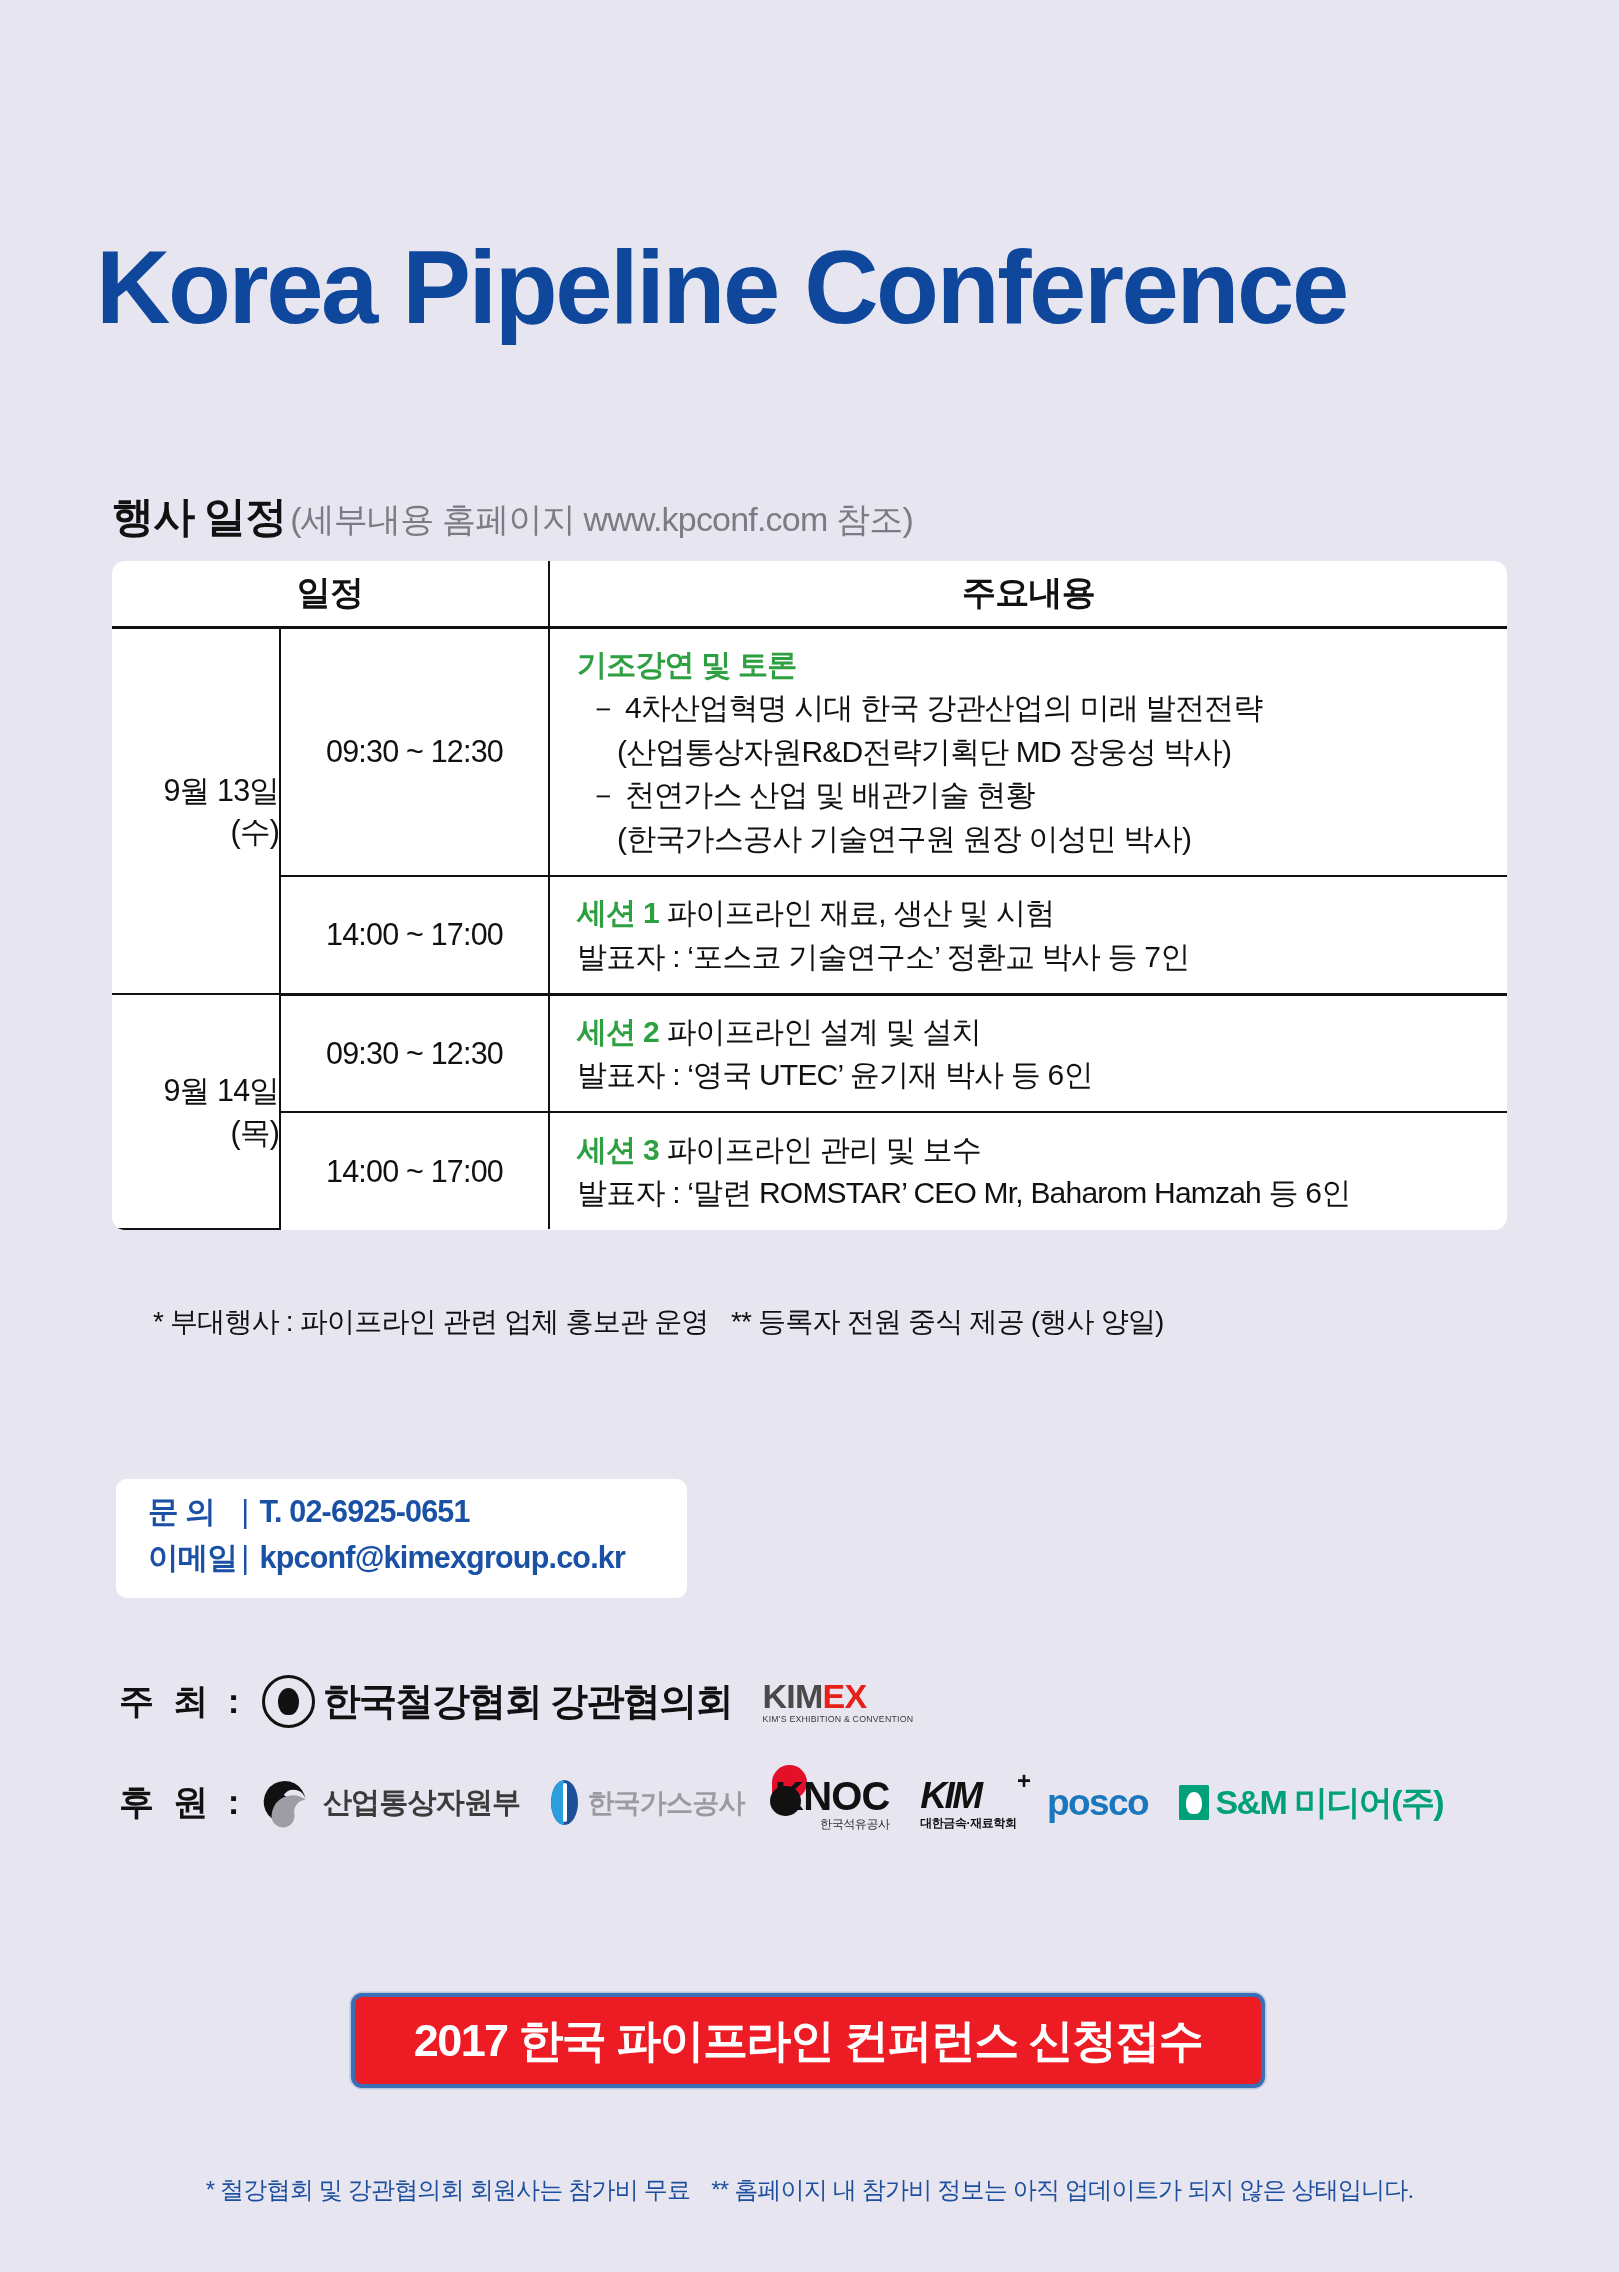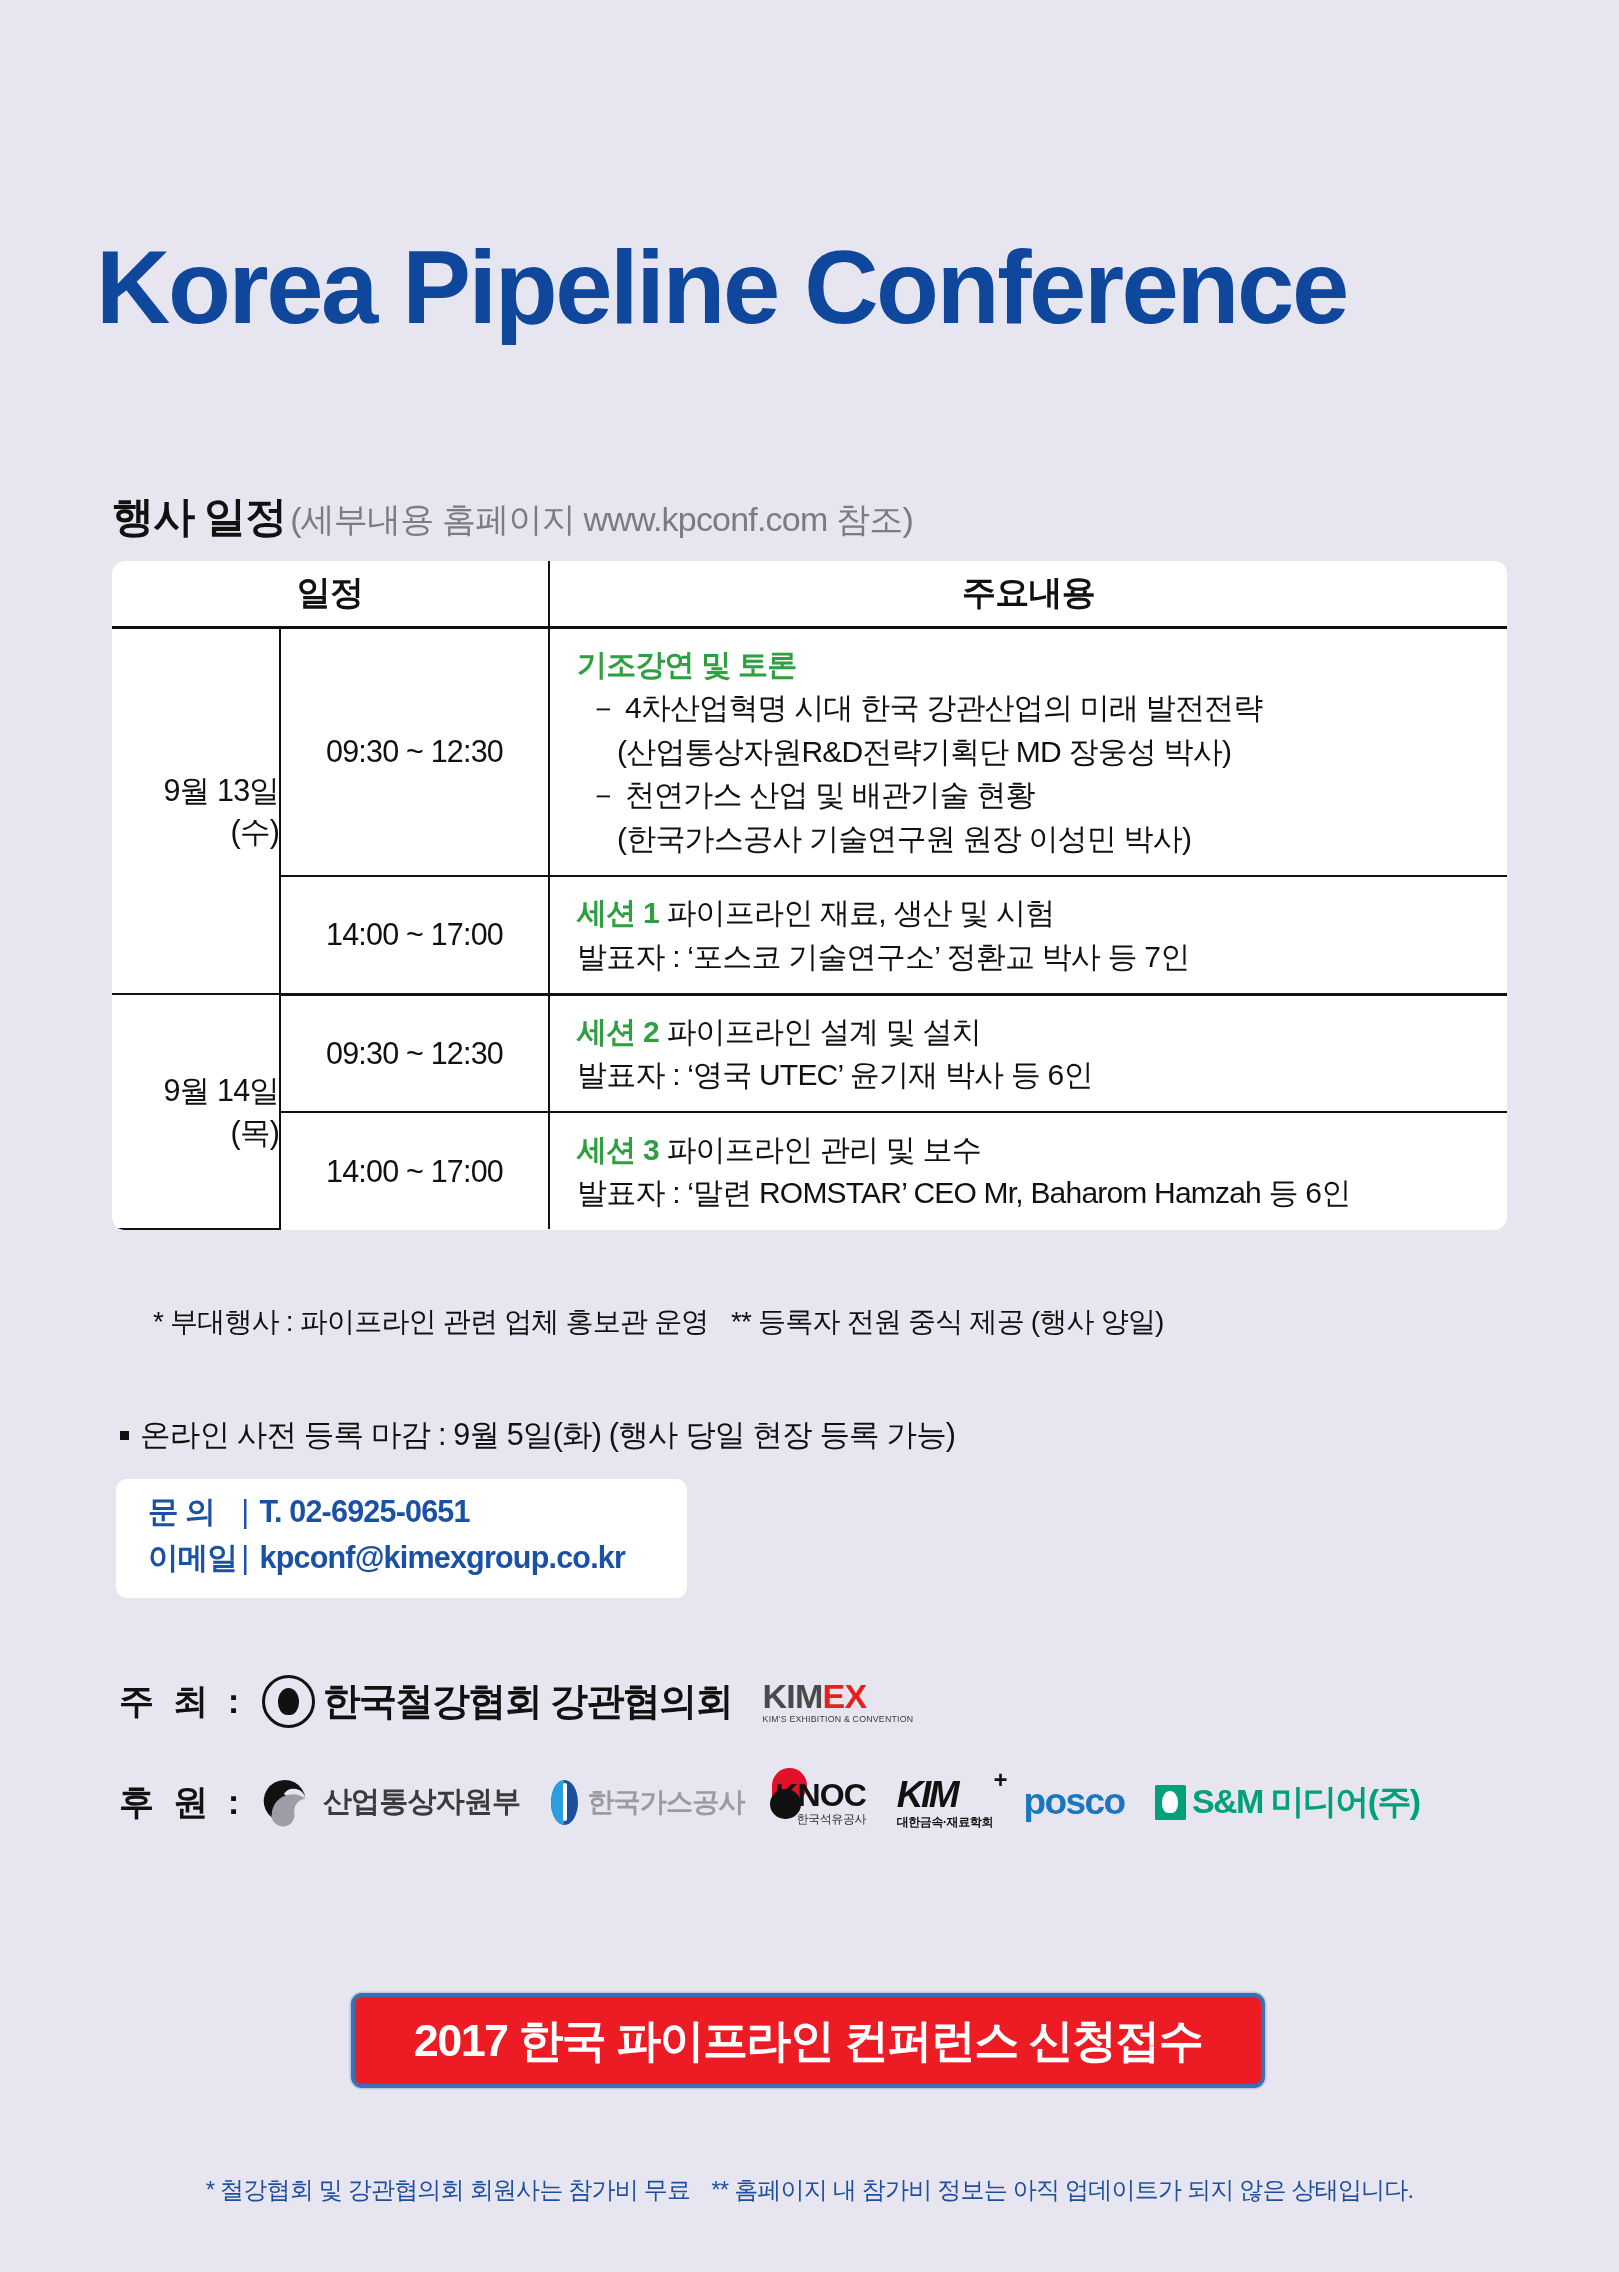--- a/index.html
+++ b/index.html
@@ -172,21 +172,21 @@
   .knoc { position: relative; line-height: 1; }
   .knoc .blob {
     position: absolute; left: -3.2px; top: -11.2px; width: 35px; height: 35px;
     background: #e3102a; border-radius: 50% 50% 50% 10%;
   }
   .knoc .dot {
     position: absolute; left: -4.8px; top: 9.6px; width: 30.5px; height: 30.5px;
     background: #111; border-radius: 50%;
   }
   .knoc .kw {
-    position: relative; font-size: 32px; font-weight: 700; color: #111; letter-spacing: -0.8px;
+    position: relative; font-size: 40px; font-weight: 700; color: #111; letter-spacing: -0.8px;
   }
   .knoc .sub { font-size: 12px; color: #2b2b2b; text-align: right; margin-top: 1.6px; letter-spacing: -0.4px; }
 
   
   .kim { line-height: 1; position: relative; }
   .kim .big { font-size: 37px; font-weight: 700; color: #111; letter-spacing: -2.4px; font-style: italic; }
   .kim .plus { position: absolute; right: -14.4px; top: -8px; font-size: 24px; font-weight: 700; color: #111; }
   .kim .sub { font-size: 12px; font-weight: 700; color: #111; margin-top: 3.2px; letter-spacing: -0.4px; }
 
   
@@ -304,23 +304,20 @@
         </td>
       </tr>
     </tbody>
       </table>
   </div>
 
   <div class="note-a">
     <span>* 부대행사 : 파이프라인 관련 업체 홍보관 운영</span><span class="gap"></span><span>** 등록자 전원 중식 제공 (행사 양일)</span>
   </div>
 
-  <div class="note-b">
-    <span class="bullet-sq"></span><span>온라인 사전 등록 마감 : 9월 5일(화) (행사 당일 현장 등록 가능)</span>
-  </div>
 
   <div class="contact">
     <div class="line">
       <span class="lbl">문   의</span><span class="bar">|</span><span>T. 02-6925-0651</span>
     </div>
     <div class="line">
       <span class="lbl">이메일</span><span class="bar">|</span><span>kpconf@kimexgroup.co.kr</span>
     </div>
   </div>
 

